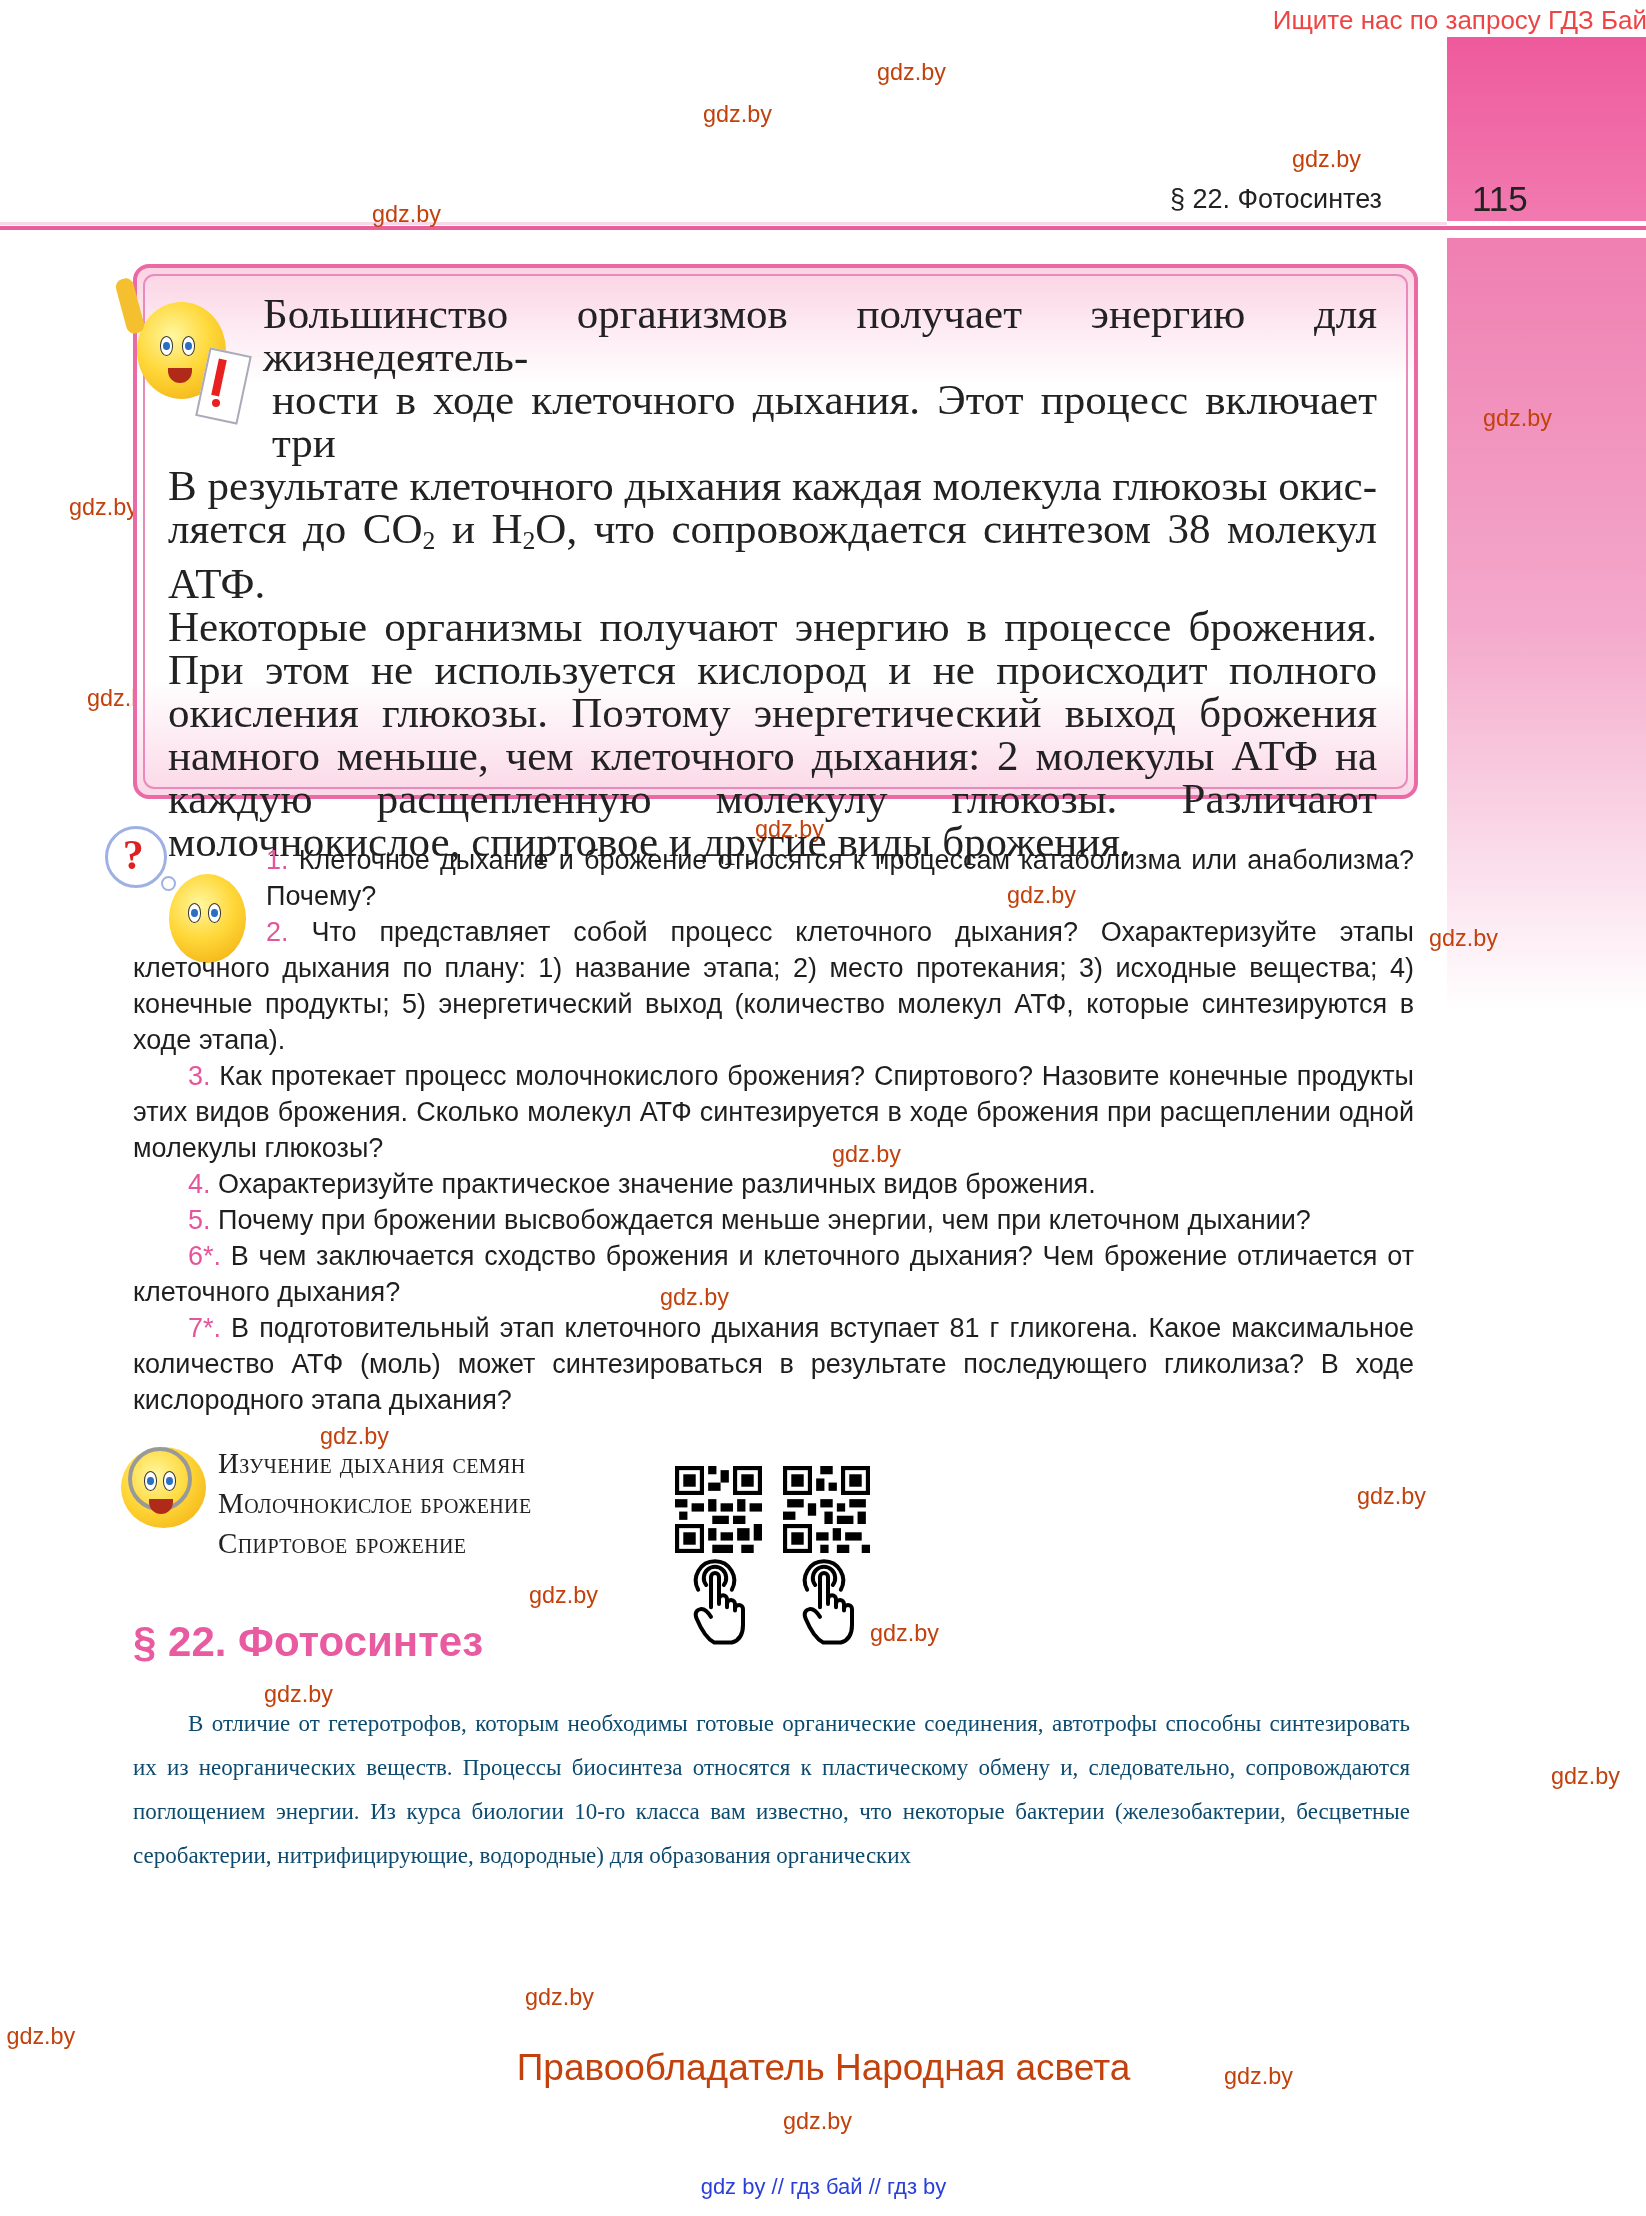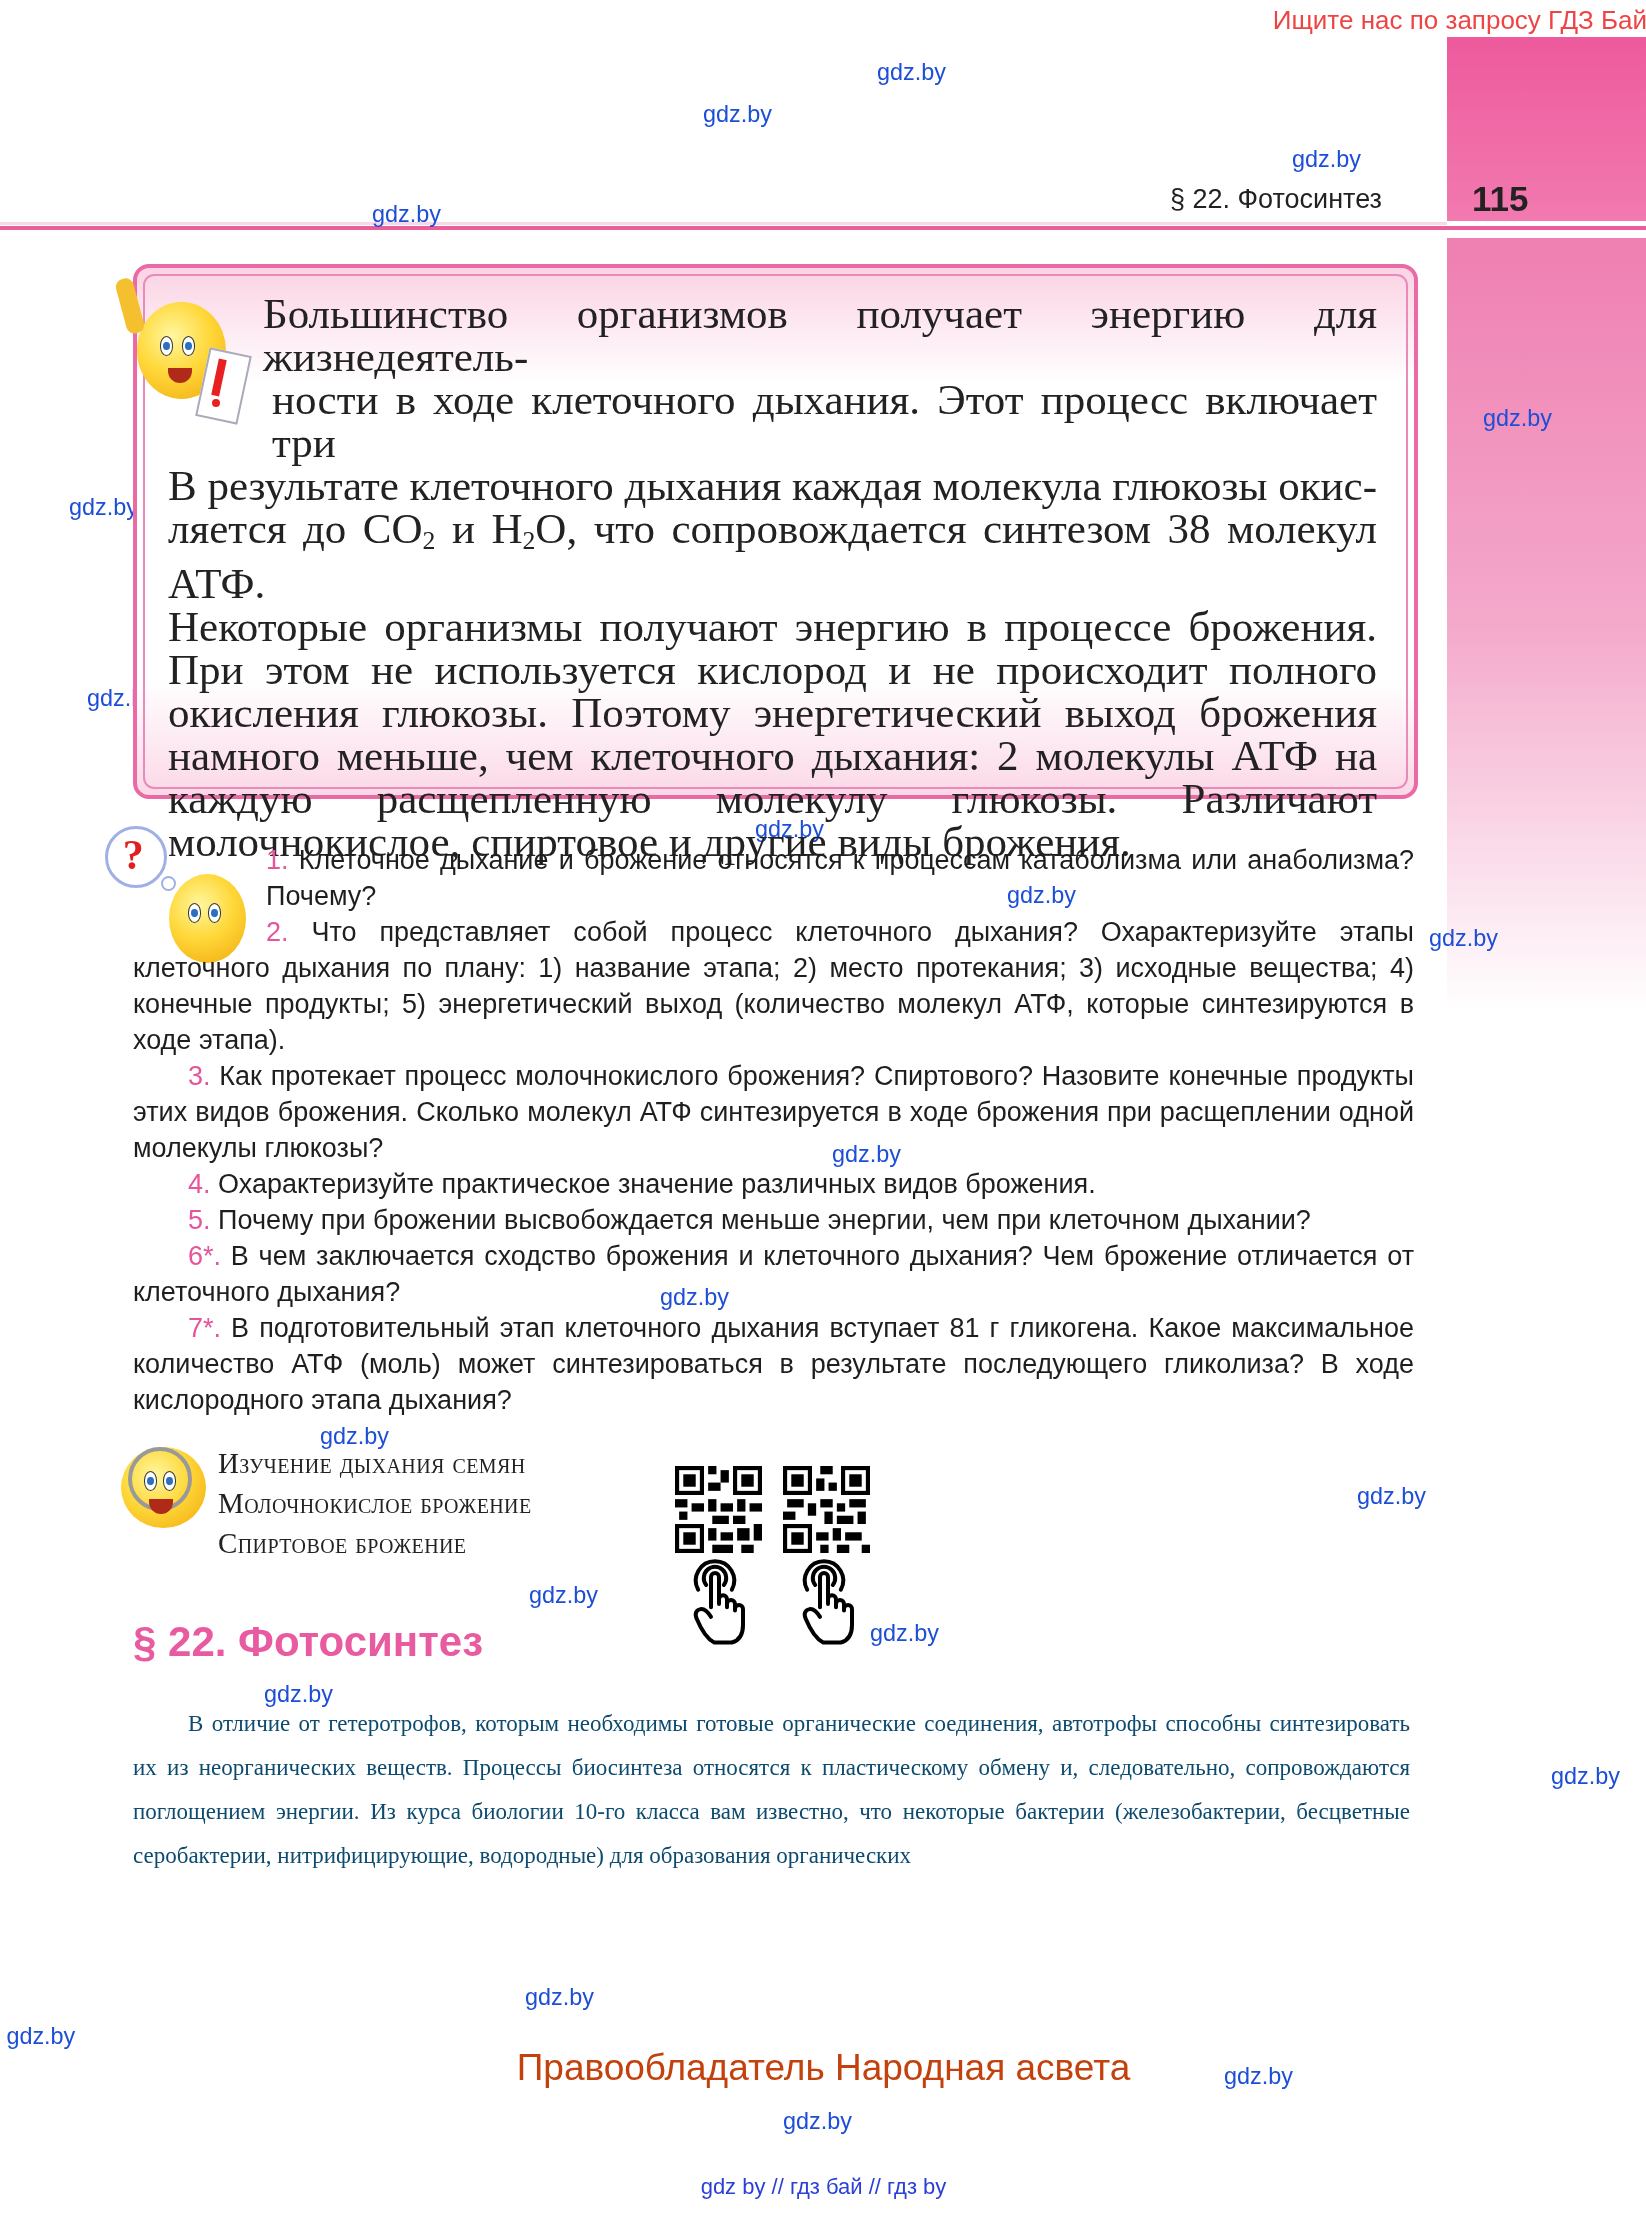--- a/index.html
+++ b/index.html
@@ -2,26 +2,26 @@
 <html style="font-size:13px"><head>
 <meta charset="utf-8">
 <style>
   html, body { margin: 0; padding: 0; }
   body {
     width: 1647px; height: 2216px; position: relative; overflow: hidden;
     background: #ffffff; color: #1a1a1a;
     font-family: "Liberation Sans", sans-serif;
   }
   .abs { position: absolute; }
-  .wm { position: absolute; font-family: "Liberation Sans", sans-serif; font-size: 23.4px; color: #1d4ed8; line-height: 1; white-space: nowrap; }
+  .wm { position: absolute; font-family: "Liberation Sans", sans-serif; font-size: 23.4px; color: #c2410c; line-height: 1; white-space: nowrap; }
   .top-banner { position: absolute; top: 4.8px; left: 0; width: 1647px; text-align: right; color: #ef4444; font-size: 26px; }
   
   .side-tab { position: absolute; left: 1447px; top: 37px; width: 199px; height: 184px; background: linear-gradient(#ee5a9c, #f27ab0); }
   .side-band { position: absolute; left: 1447px; top: 238px; width: 199px; height: 774px; background: linear-gradient(#ef7fb1 0%, #f4a9cb 50%, #ffffff 100%); }
-  .page-num { position: absolute; left: 1472px; top: 179px; font-size: 35px; font-weight: bold; color: #222; }
+  .page-num { position: absolute; left: 1472px; top: 179px; font-size: 35px; font-weight: normal; color: #222; }
   .running-head { position: absolute; left: 1170px; top: 184px; font-size: 27px; color: #222; }
   .head-rule { position: absolute; left: 0; top: 226px; width: 1647px; height: 4px; background: #e85f9c; }
   .head-rule2 { position: absolute; left: 0; top: 222px; width: 1447px; height: 3.2px; background: #f6d9e6; }
   
   .info-box {
     position: absolute; left: 133px; top: 264px; width: 1285px; height: 535px;
     border: 4px solid #ea6aa6; border-radius: 16px; box-sizing: border-box;
     background: linear-gradient(#fbd3e4 0%, #ffffff 22%, #ffffff 78%, #fbd8e7 100%);
   }
   .info-box-inner { position: absolute; left: 6.4px; top: 6.4px; right: 6.4px; bottom: 6.4px; border: 2.4px solid #ea8abb; border-radius: 11.3px; }

